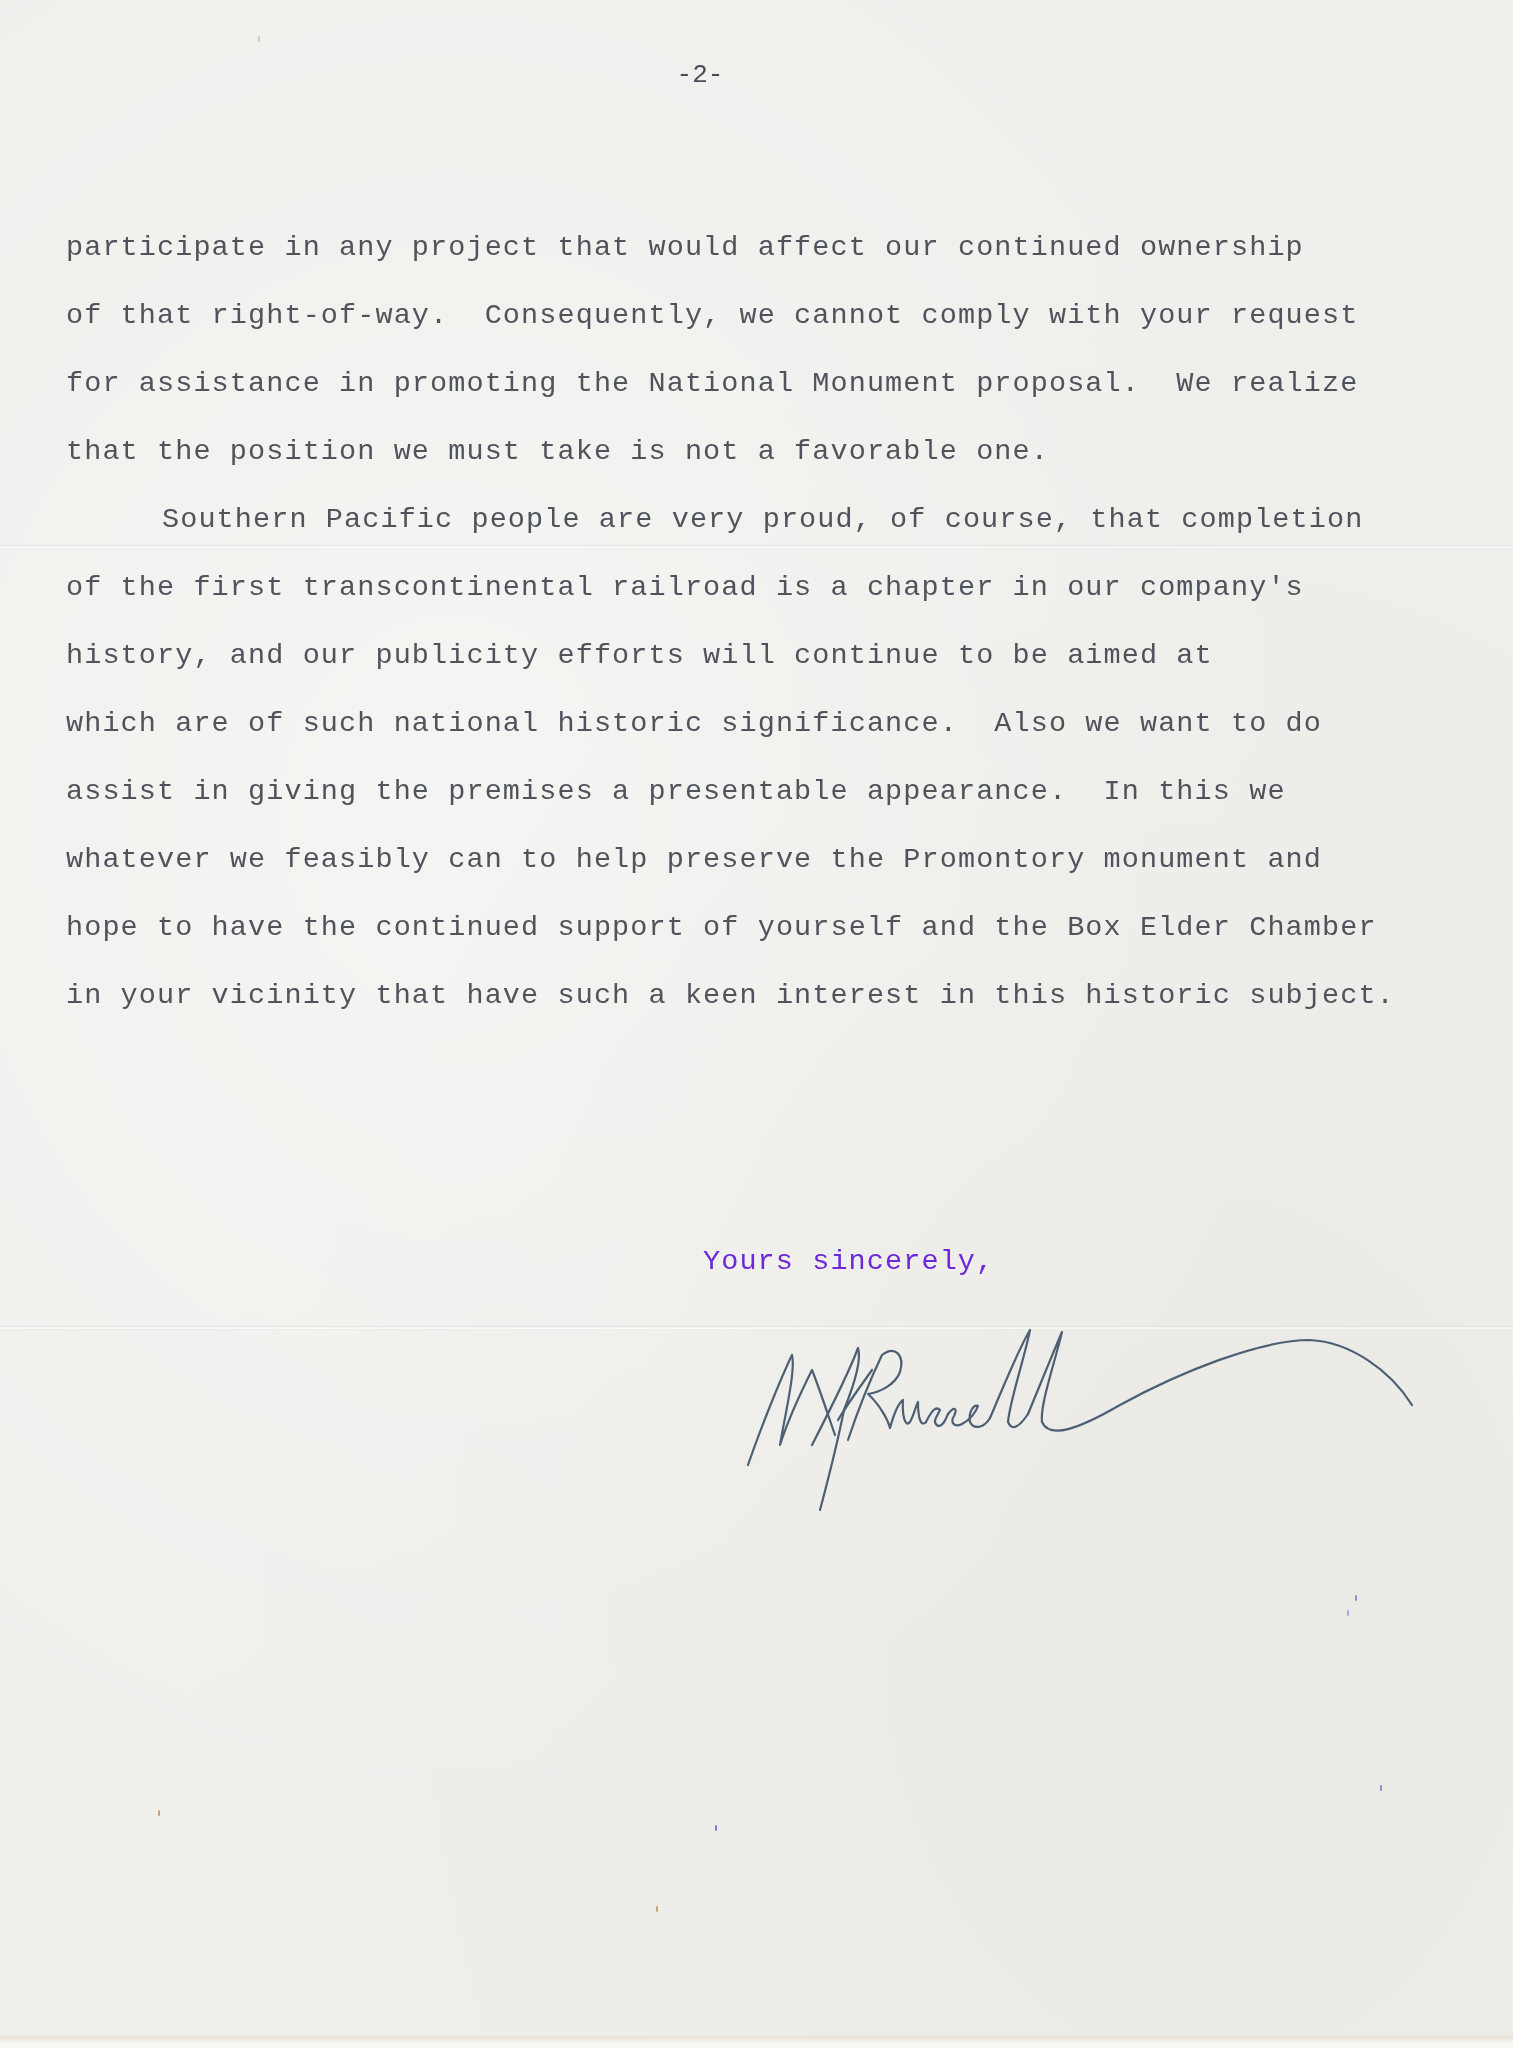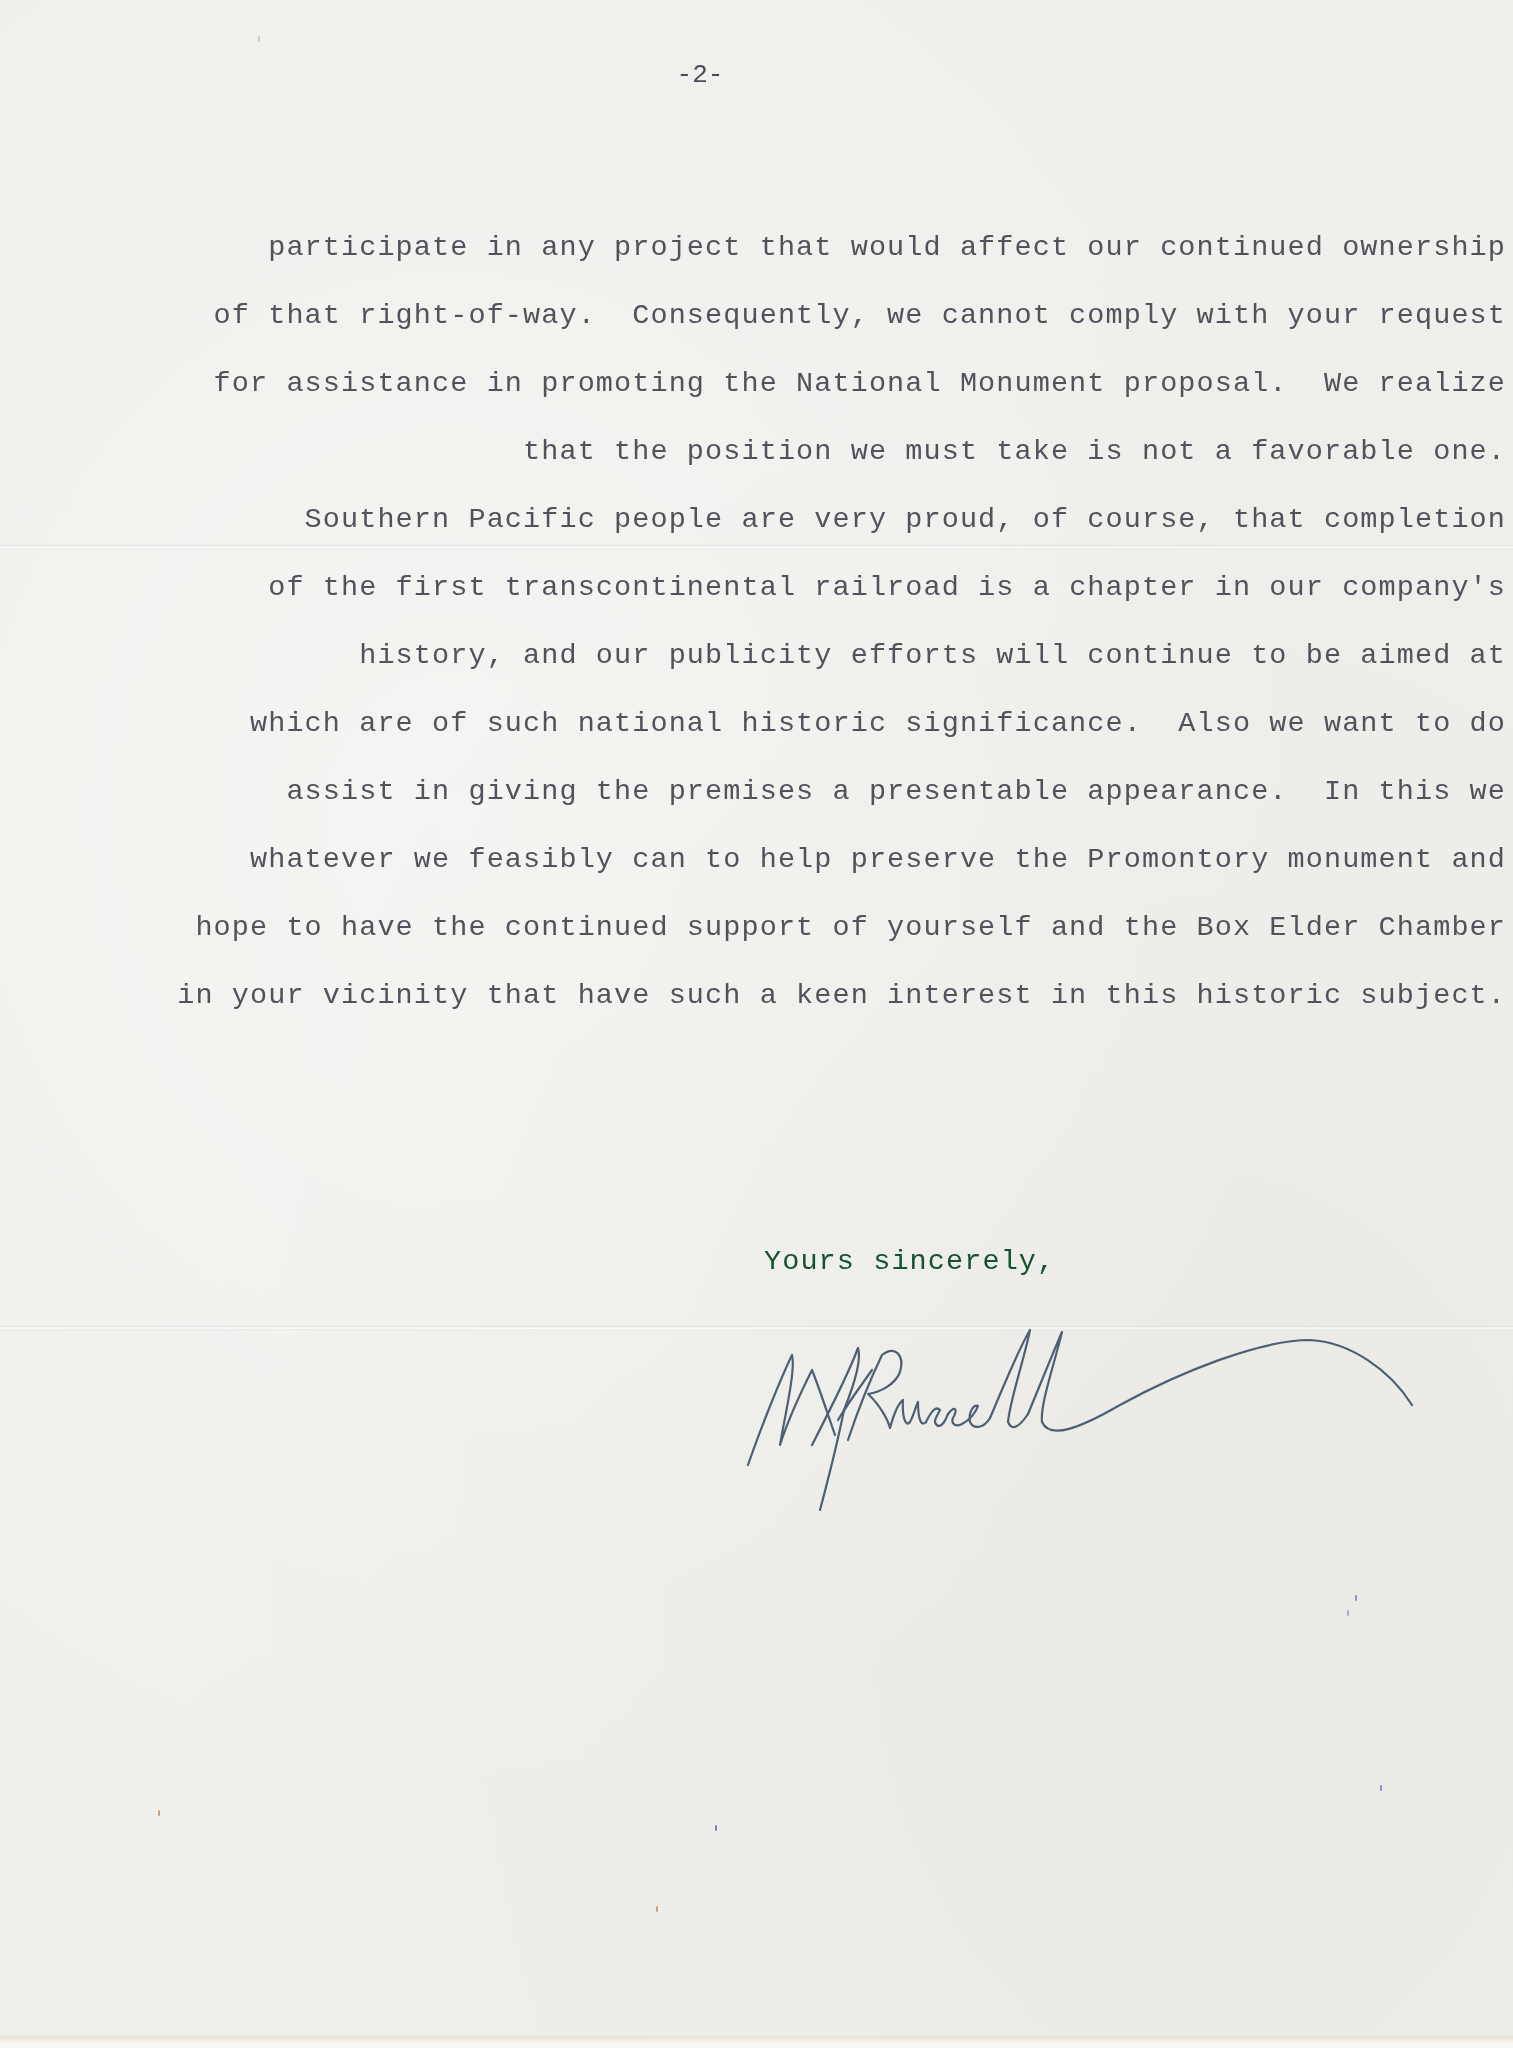--- a/index.html
+++ b/index.html
@@ -58,32 +58,31 @@
       width: 1440px;
       font-family: "Liberation Mono", "DejaVu Sans Mono", monospace;
       font-size: 28.5px;
       color: #50535c;
       letter-spacing: 1.1px;
     }
     .line {
       height: 68px;
       line-height: 44px;
       white-space: pre;
-      text-align: right;
     }
     .line.indent {
       padding-left: 96px;
     }
     .closing {
       position: absolute;
-      left: 764px;
+      left: 703px;
       top: 1245px;
       font-family: "Liberation Mono", "DejaVu Sans Mono", monospace;
       font-size: 28.5px;
-      color: #14532d;
+      color: #6d28d9;
       letter-spacing: 1.1px;
       white-space: pre;
     }
     .signature {
       position: absolute;
       left: 740px;
       top: 1310px;
       width: 680px;
       height: 220px;
     }

